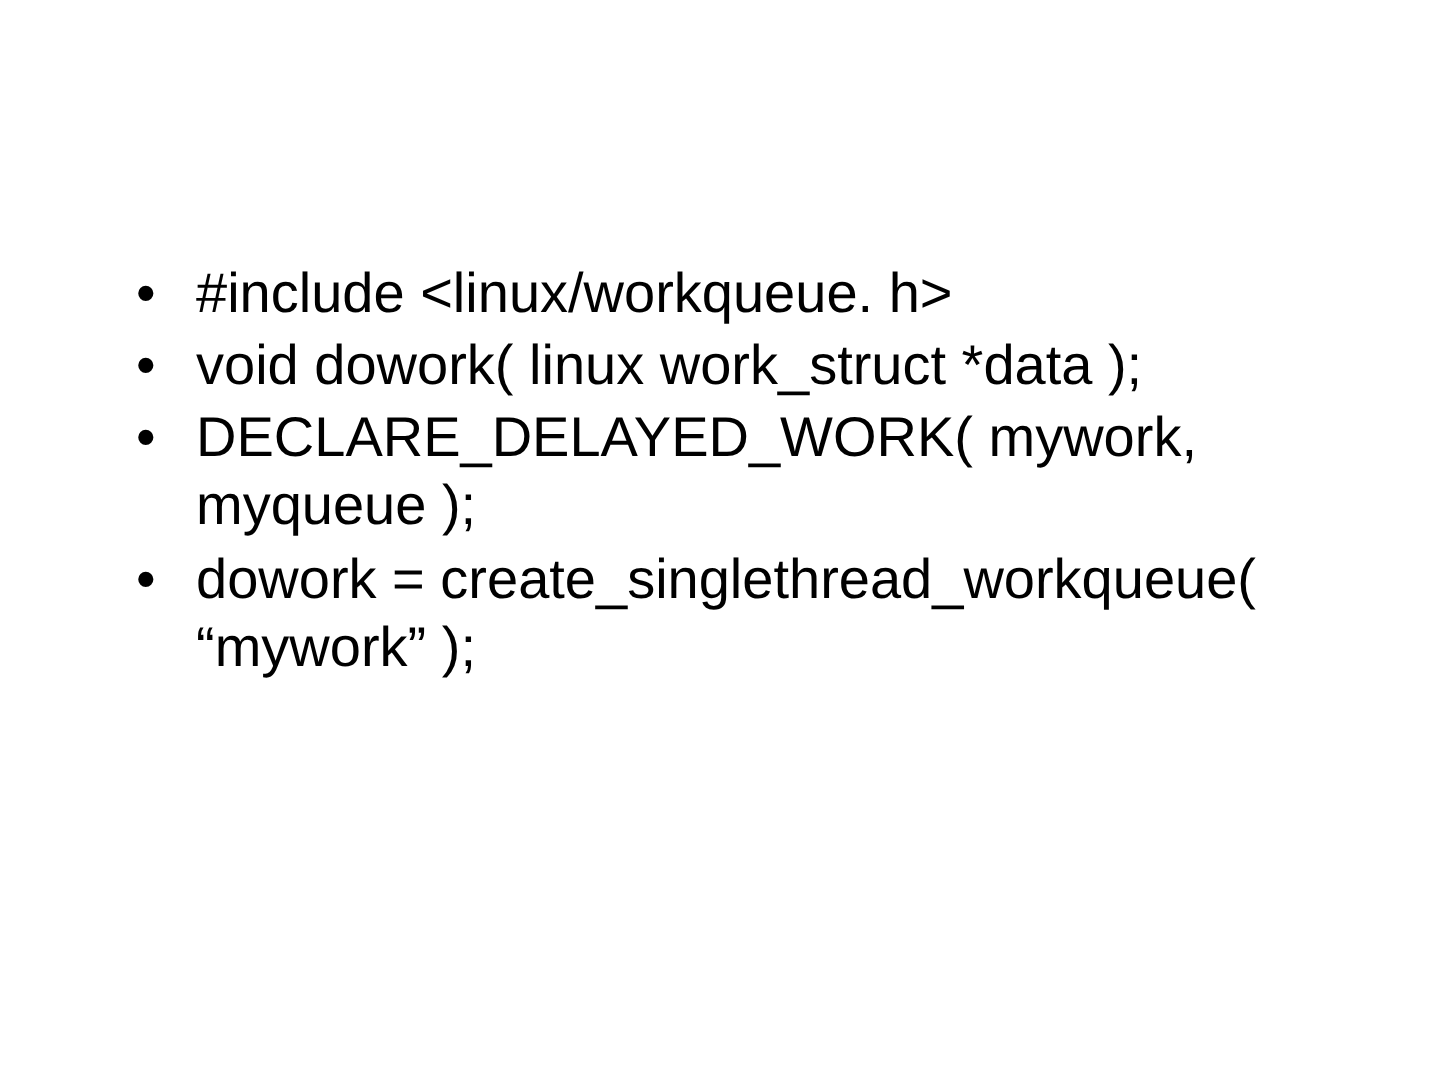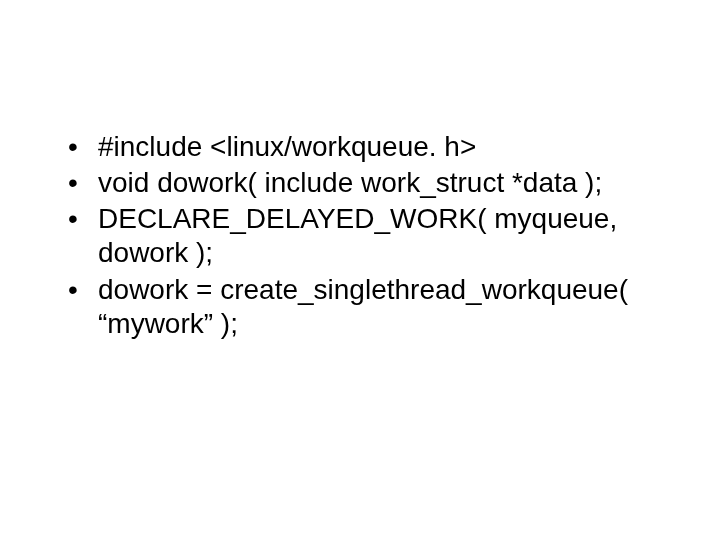--- a/index.html
+++ b/index.html
@@ -38,17 +38,17 @@
     font-size: 28px;
     line-height: 1.22;
   }
 </style>
 </head>
 <body>
 
 <div class="slide">
   <ul class="bullets">
     <li><span>#include &lt;linux/workqueue. h&gt;</span></li>
-    <li><span>void dowork( include work_struct *data );</span></li>
-    <li><span>DECLARE_DELAYED_WORK( myqueue, dowork );</span></li>
+    <li><span>void dowork( linux work_struct *data );</span></li>
+    <li><span>DECLARE_DELAYED_WORK( mywork, myqueue );</span></li>
     <li><span>dowork = create_singlethread_workqueue( “mywork” );</span></li>
   </ul>
 </div>
 
 </body></html>

